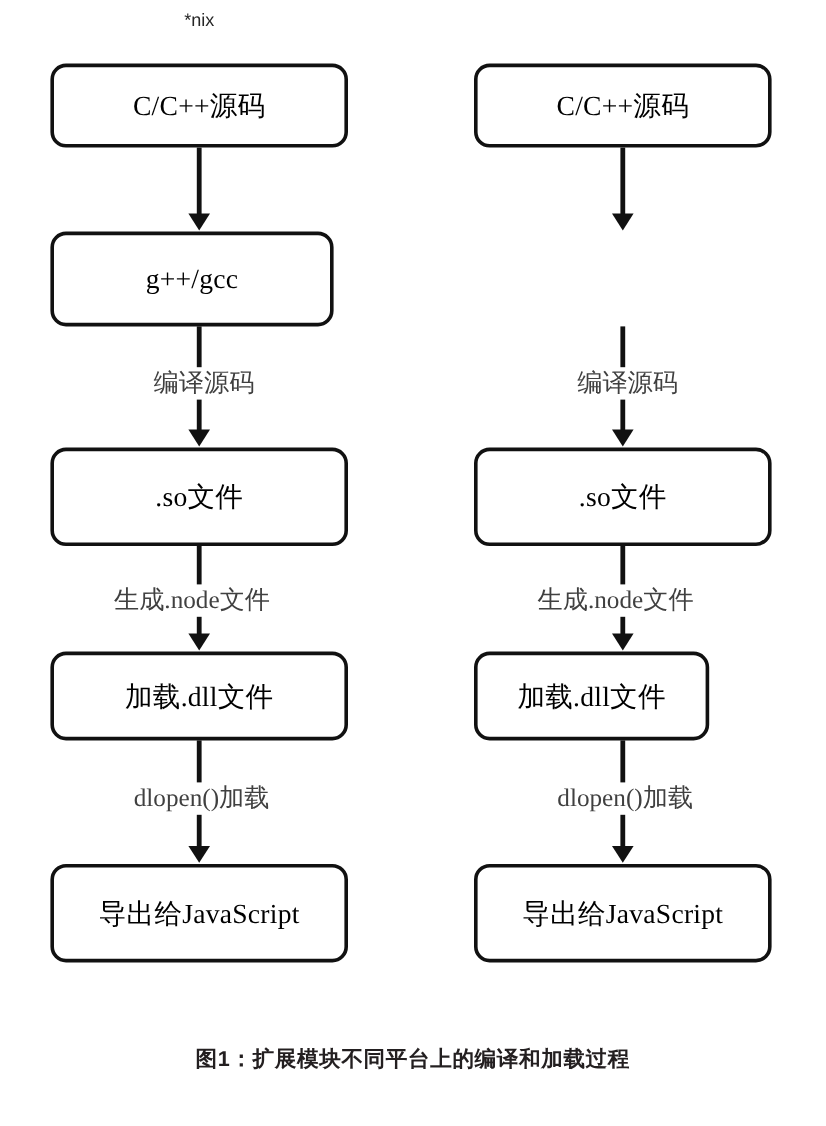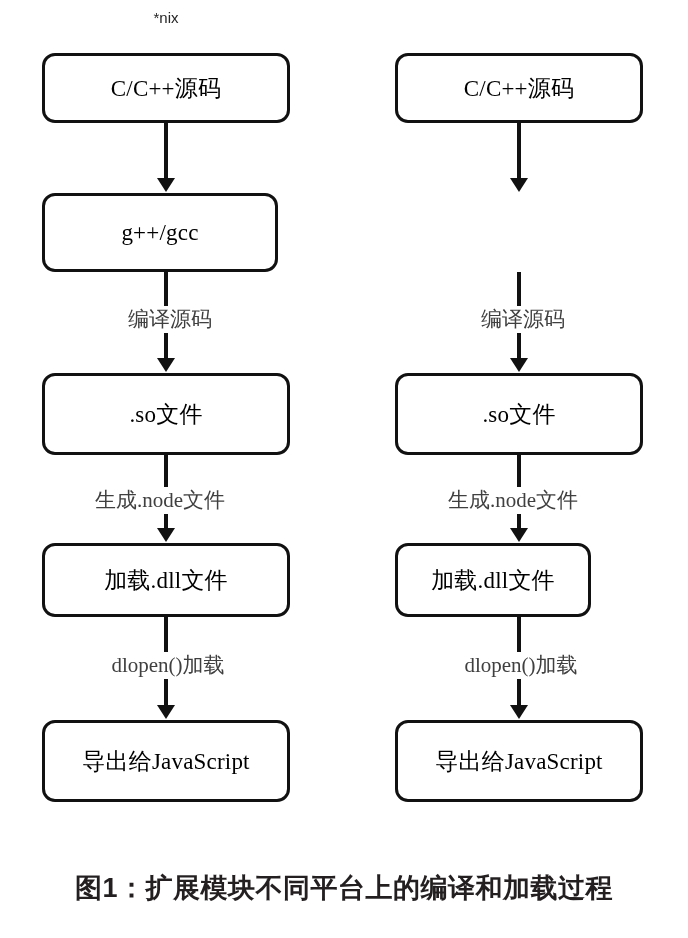--- a/index.html
+++ b/index.html
@@ -94,21 +94,21 @@
 
   
   #caption {
     position: absolute;
     left: 0;
     top: 872px;
     width: 688px;
     text-align: center;
     font-family: "Liberation Sans", "DejaVu Sans", sans-serif;
     font-weight: bold;
-    font-size: 27px;
+    font-size: 18px;
     color: #231f20;
     letter-spacing: 0.5px;
     line-height: 1.2;
     white-space: nowrap;
   }
 </style>
 </head>
 <body>
 
 <div id="figure">

